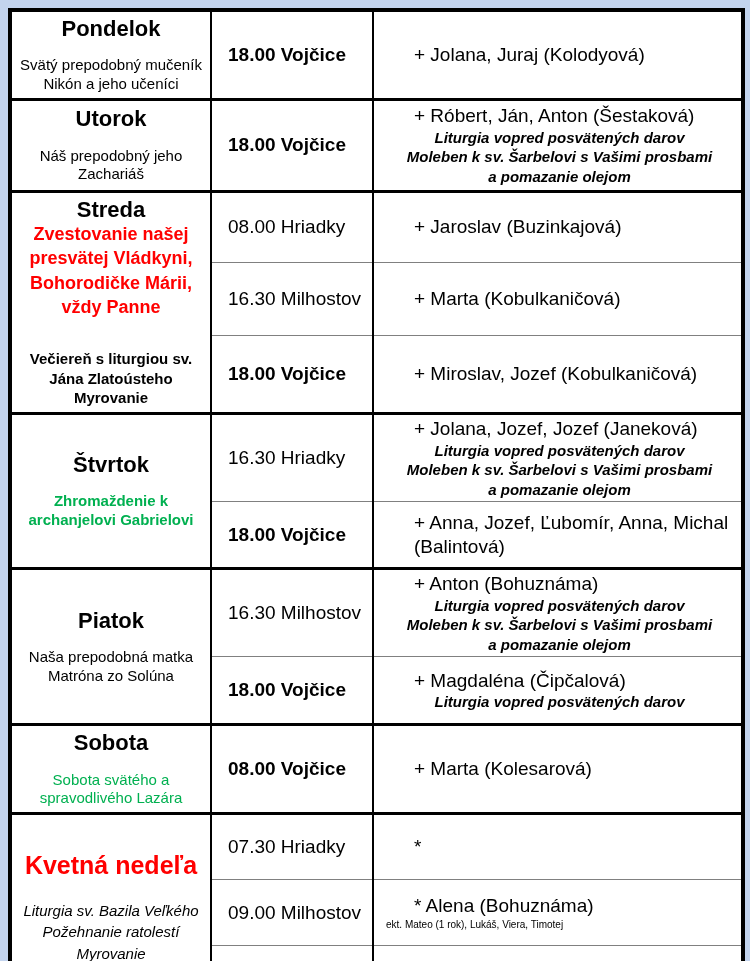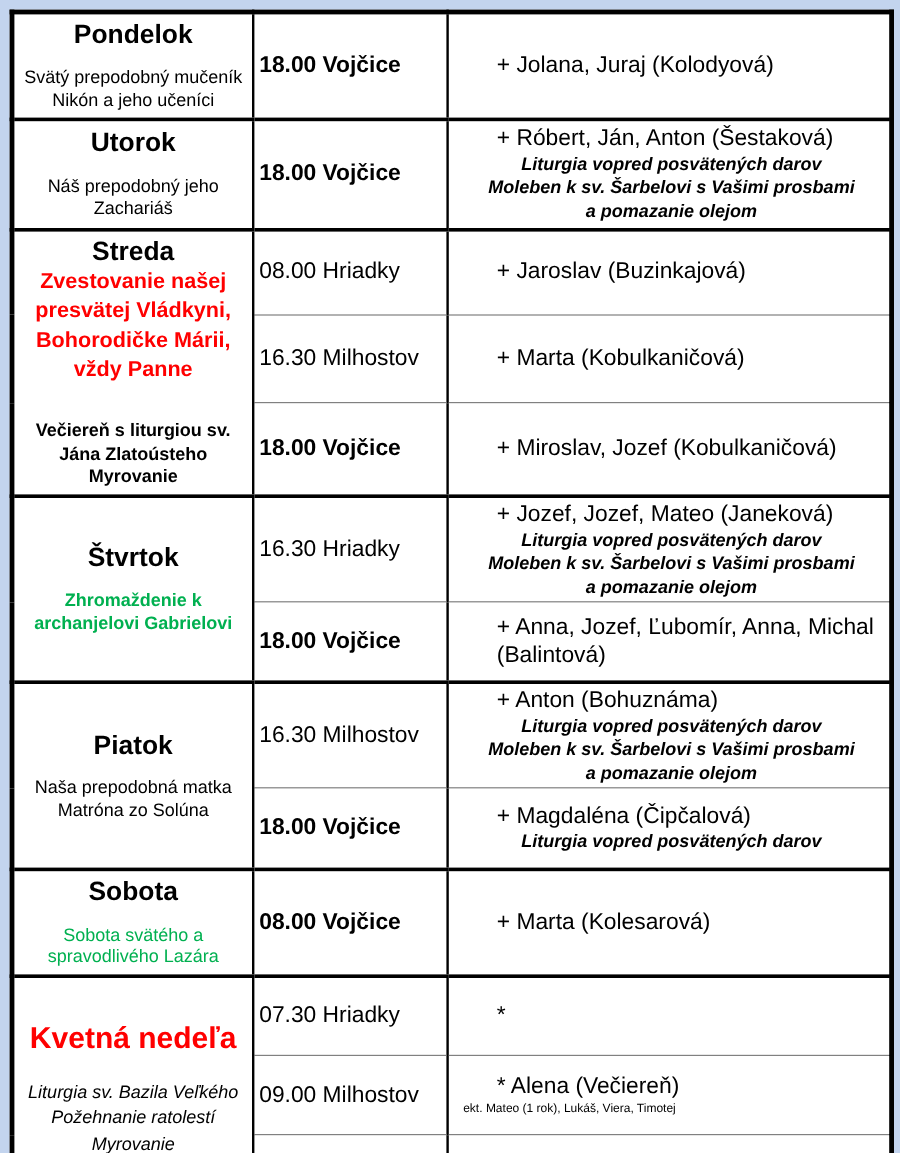--- a/index.html
+++ b/index.html
@@ -43,21 +43,21 @@
   td.day-cell { text-align: center; padding: 4px 5px; }
   .day-name { font-size: 22px; font-weight: bold; line-height: 1.15; }
   .day-name.red-big { font-size: 25px; color: var(--red); }
   .feast { font-size: 15px; line-height: 1.25; margin-top: 15px; }
   .feast.red-bold { color: var(--red); font-weight: bold; font-size: 18px; line-height: 1.35; margin-top: 0; }
   .feast.green-bold { color: var(--green); font-weight: bold; }
   .feast.green-plain { color: var(--green); font-weight: normal; }
   .day-note { font-size: 15px; font-weight: bold; line-height: 1.3; margin-top: 30px; }
   .day-note.no-gap { margin-top: 0; }
   .day-note-italic { font-size: 15px; font-weight: normal; font-style: italic; line-height: 1.45; margin-top: 20px; }
-  td.time-cell { font-size: 19px; padding-left: 4px; }
+  td.time-cell { font-size: 19px; padding-left: 16px; }
   td.time-cell.bold { font-weight: bold; }
   td.intention-cell { font-size: 19px; padding-left: 12px; padding-right: 8px; }
   .intent-line { line-height: 1.25; margin-left: 28px; }
   .liturgy-notes {
     font-size: 15px; font-weight: bold; font-style: italic;
     text-align: center; line-height: 1.3;
   }
   .sub-note { font-size: 10px; line-height: 1.3; }
 </style>
 </head>
@@ -124,21 +124,21 @@
       </td>
     </tr>
 
     <tr class="group-start" style="height:85px;">
       <td class="day-cell" rowspan="2">
         <div class="day-name">Štvrtok</div>
         <div class="feast green-bold">Zhromaždenie k archanjelovi Gabrielovi</div>
       </td>
       <td class="time-cell">16.30 Hriadky</td>
       <td class="intention-cell">
-        <div class="intent-line">+ Jozef, Jozef, Mateo (Janeková)</div>
+        <div class="intent-line">+ Jolana, Jozef, Jozef (Janeková)</div>
         <div class="liturgy-notes">
           <div>Liturgia vopred posvätených darov</div>
           <div>Moleben k sv. Šarbelovi s Vašimi prosbami</div>
           <div>a pomazanie olejom</div>
         </div>
       </td>
     </tr>
     <tr class="sub-row" style="height:67px;">
       <td class="time-cell bold">18.00 Vojčice</td>
       <td class="intention-cell">
@@ -192,21 +192,21 @@
         </div>
       </td>
       <td class="time-cell">07.30 Hriadky</td>
       <td class="intention-cell">
         <div class="intent-line">*</div>
       </td>
     </tr>
     <tr class="sub-row" style="height:66px;">
       <td class="time-cell">09.00 Milhostov</td>
       <td class="intention-cell">
-        <div class="intent-line">* Alena (Večiereň)</div>
+        <div class="intent-line">* Alena (Bohuznáma)</div>
         <div class="sub-note">ekt. Mateo (1 rok), Lukáš, Viera, Timotej</div>
       </td>
     </tr>
     <tr class="sub-row" style="height:57px;">
       <td class="time-cell bold">10.30 Vojčice</td>
       <td class="intention-cell">
         <div class="intent-line">* za farnosť – pôstna večiereň</div>
       </td>
     </tr>
   </tbody>

